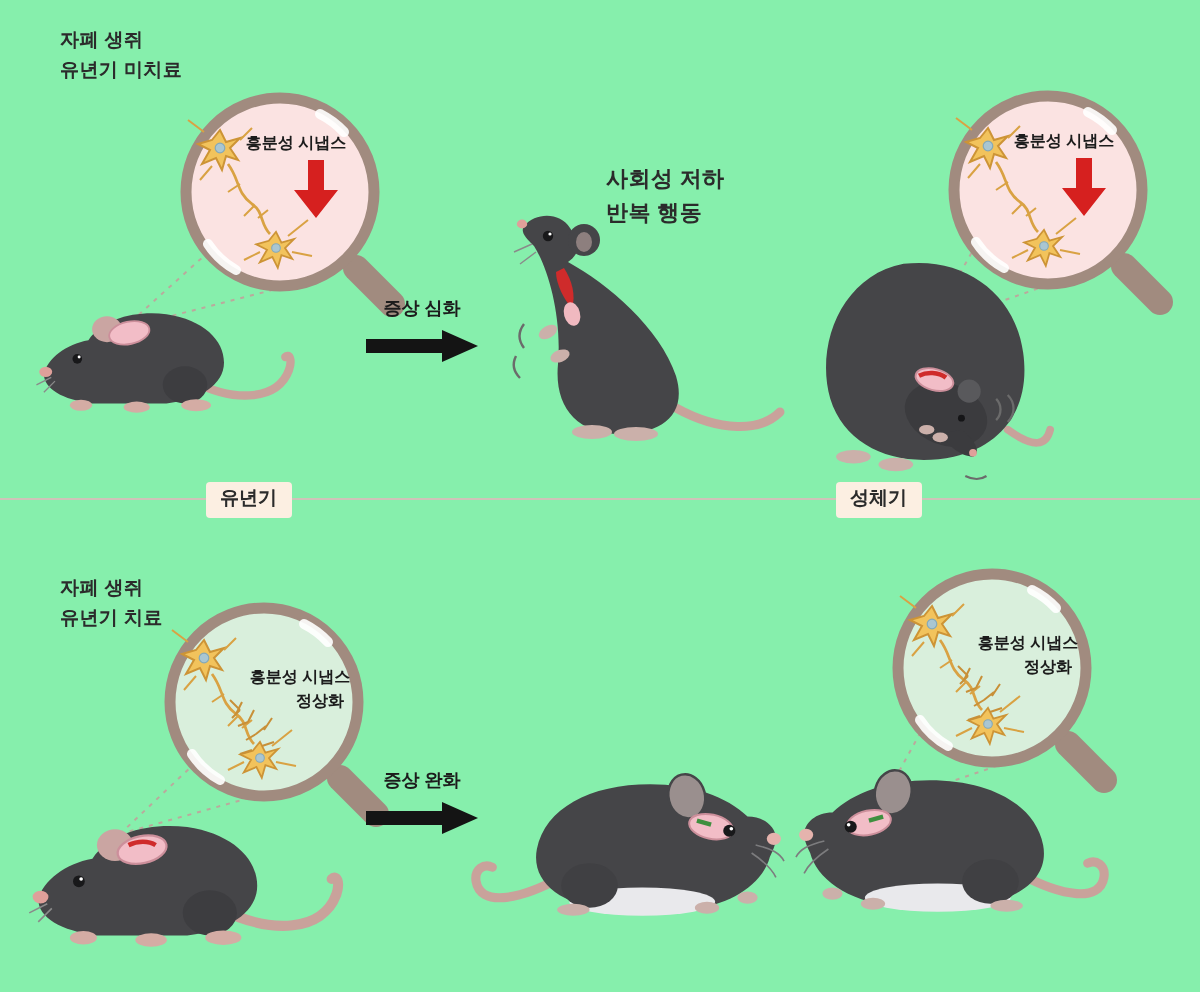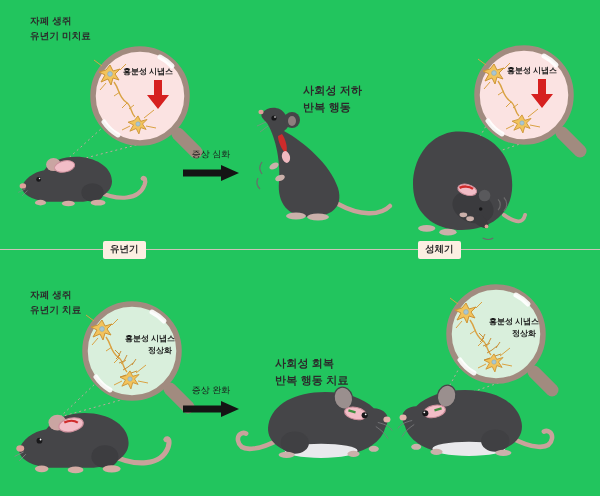--- a/index.html
+++ b/index.html
@@ -1,22 +1,22 @@
 <!DOCTYPE html>
 <html><head>
 <meta charset="utf-8">
 <style>
   html,body{margin:0;padding:0;background:#fff;}
-  #stage{position:relative;width:600px;height:496px;background:#22c55e;overflow:hidden;
+  #stage{position:relative;width:600px;height:496px;background:#86efac;overflow:hidden;
          font-family:"Liberation Sans","DejaVu Sans",sans-serif;color:#222;}
   .abs{position:absolute;}
   .cond{font-size:9.5px;font-weight:bold;line-height:1.55;color:#2b2b2b;letter-spacing:.2px;}
   .outcome{font-size:11px;font-weight:bold;line-height:1.5;color:#2b2b2b;letter-spacing:.2px;}
   .trans{width:62px;text-align:center;}
-  .trans .t{font-size:9px;font-weight:normal;color:#1c1c1c;margin-bottom:3px;white-space:nowrap;text-align:center;}
+  .trans .t{font-size:9px;font-weight:bold;color:#1c1c1c;margin-bottom:3px;white-space:nowrap;text-align:center;}
   .divider-line{position:absolute;left:0;right:0;top:249px;border-top:1px solid #cfc3b9;}
   .stage-chip{position:absolute;top:241px;padding:2px 7px 3px;background:#fcefe2;
               font-size:9.5px;font-weight:bold;color:#2b2b2b;border-radius:2px;margin-left:39px;}
   svg{display:block;overflow:visible;}
   .mag-label{font-family:"Liberation Sans","DejaVu Sans",sans-serif;font-size:8px;font-weight:bold;fill:#1c1c1c;}
   .leader{stroke:#bba99d;stroke-width:1;stroke-dasharray:2 3;}
 </style>
 </head>
 <body>
 
@@ -184,24 +184,20 @@
     <ellipse cx="88" cy="61" rx="8" ry="3.2" fill="#d4aca4"></ellipse>
   </svg>
 
   <div class="abs trans" style="left:180px;top:384px">
     <div class="t">증상 완화</div>
     <svg width="56" height="18" viewBox="0 0 56 18" style="margin:0 auto">
       <path d="M0 5.5 H38 V1 L56 9 L38 17 V12.5 H0 Z" fill="#141414"></path>
     </svg>
   </div>
 
-  <div class="abs outcome" style="left:275px;top:355px">
-    <div>사회성 회복</div>
-    <div>반복 행동 치료</div>
-  </div>
 
   <svg class="abs" style="left:234px;top:386px" width="158" height="79" viewBox="0 0 156 78">
     <path d="M46 52 C 24 64 6 66 4 54 C 3 48 8 45 12 47" stroke="#c9a29b" stroke-width="4.5" fill="none" stroke-linecap="round"></path>
     <path d="M152 33 C 152 27 146 22 138 22 C 128 12 110 6 90 6 C 60 6 38 18 34 38 C 31 54 45 65 68 68 L 108 68 C 131 66 146 54 149 42 C 151 38 152 35 152 33 Z" fill="#454548"></path>
     <ellipse cx="86" cy="64" rx="36" ry="7" fill="#e9e9ec"></ellipse>
     <ellipse cx="108" cy="12" rx="9" ry="11" fill="#9a8f8e" stroke="#454548" stroke-width="1.2" transform="rotate(-14 108 12)"></ellipse>
     <ellipse cx="120" cy="27" rx="11" ry="6" fill="#f2bdc7" stroke="#cc8f9b" stroke-width="1" transform="rotate(12 120 27)"></ellipse>
     <path d="M113 24 L120 26" stroke="#3f8f3f" stroke-width="2.2"></path>
     <circle cx="129" cy="29" r="3" fill="#18181a"></circle>
     <circle cx="130" cy="28" r="0.9" fill="#ffffff"></circle>

